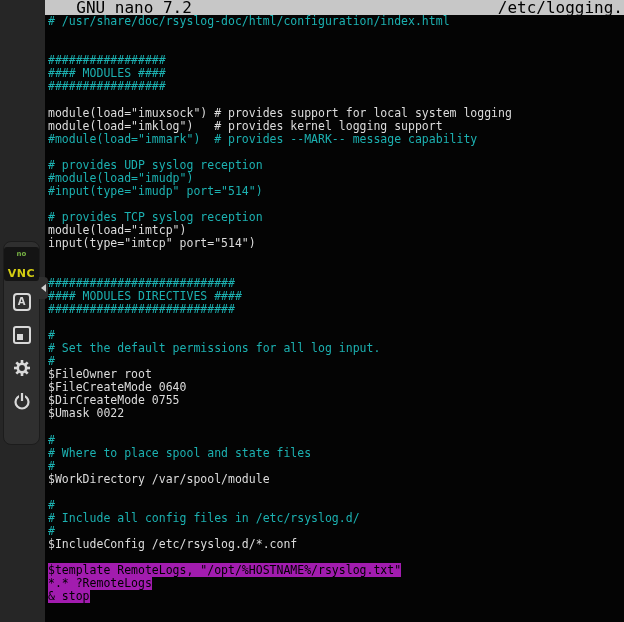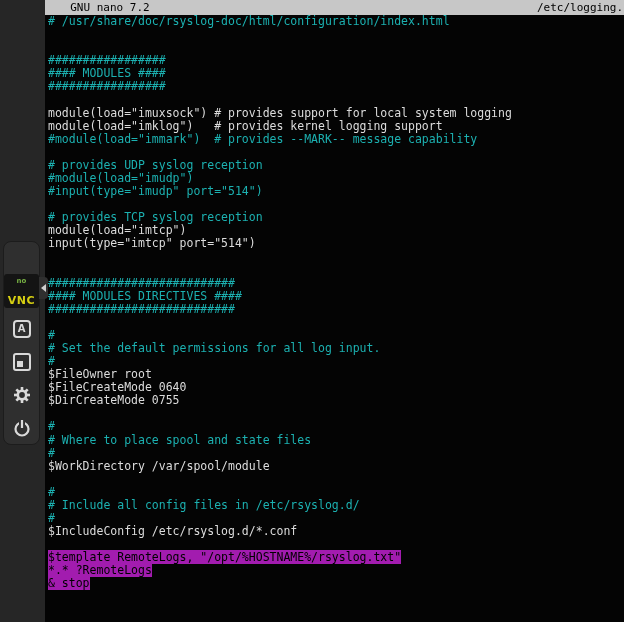--- a/index.html
+++ b/index.html
@@ -14,21 +14,21 @@
   #terminal {
     position:absolute; left:45px; top:0;
     width:579px; height:622px;
     background:#040404;
     overflow:hidden;
   }
   #titlebar {
     height:15px;
     background:#c7c7c7;
     color:#000;
-    font-size:11px; line-height:15px;
+    font-size:16px; line-height:15px;
     display:flex; justify-content:space-between;
     padding:0 1px 0 12px;
     white-space:pre;
     overflow:hidden;
   }
   #lines { padding-left:3px; padding-top:0px; }
   .line {
     height:13.08px;
     font-size:11.5px; line-height:13.08px;
     white-space:pre;
@@ -37,21 +37,21 @@
   .line.c { color:#1cb1b1; }
   .line .sel { background:#a21caf; color:#000; }
 
   
   #vnc-panel {
     position:absolute; left:3px; top:241px;
     width:37px; height:204px;
     background:#2f2f2f;
     border:1px solid #1c1c1c;
     border-radius:8px;
-    display:flex; flex-direction:column; align-items:center;justify-content:flex-end;
+    display:flex; flex-direction:column; align-items:center;
   }
   #vnc-logo {
     margin-top:5px; margin-bottom:4px;
     text-align:center;
     font-family:"DejaVu Sans", sans-serif;
     line-height:8px;
     background:#141414;
     padding:3px 4px;
     border-radius:3px;
   }
@@ -121,20 +121,21 @@
       <div class="line c">###########################</div>
       <div class="line c">#### MODULES DIRECTIVES ####</div>
       <div class="line c">###########################</div>
       <div class="line"> </div>
       <div class="line c">#</div>
       <div class="line c"># Set the default permissions for all log input.</div>
       <div class="line c">#</div>
       <div class="line">$FileOwner root</div>
       <div class="line">$FileCreateMode 0640</div>
       <div class="line">$DirCreateMode 0755</div>
+      <div class="line">$Umask 0022</div>
       <div class="line"> </div>
       <div class="line c">#</div>
       <div class="line c"># Where to place spool and state files</div>
       <div class="line c">#</div>
       <div class="line">$WorkDirectory /var/spool/module</div>
       <div class="line"> </div>
       <div class="line c">#</div>
       <div class="line c"># Include all config files in /etc/rsyslog.d/</div>
       <div class="line c">#</div>
       <div class="line">$IncludeConfig /etc/rsyslog.d/*.conf</div>

